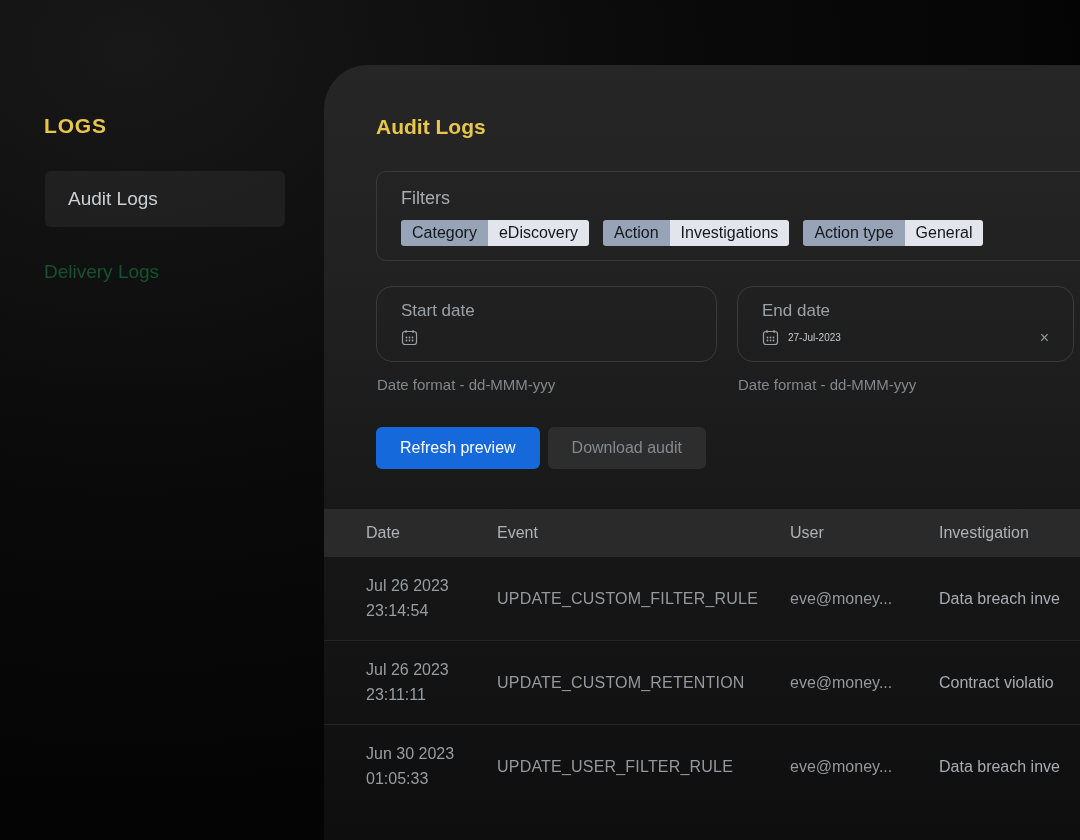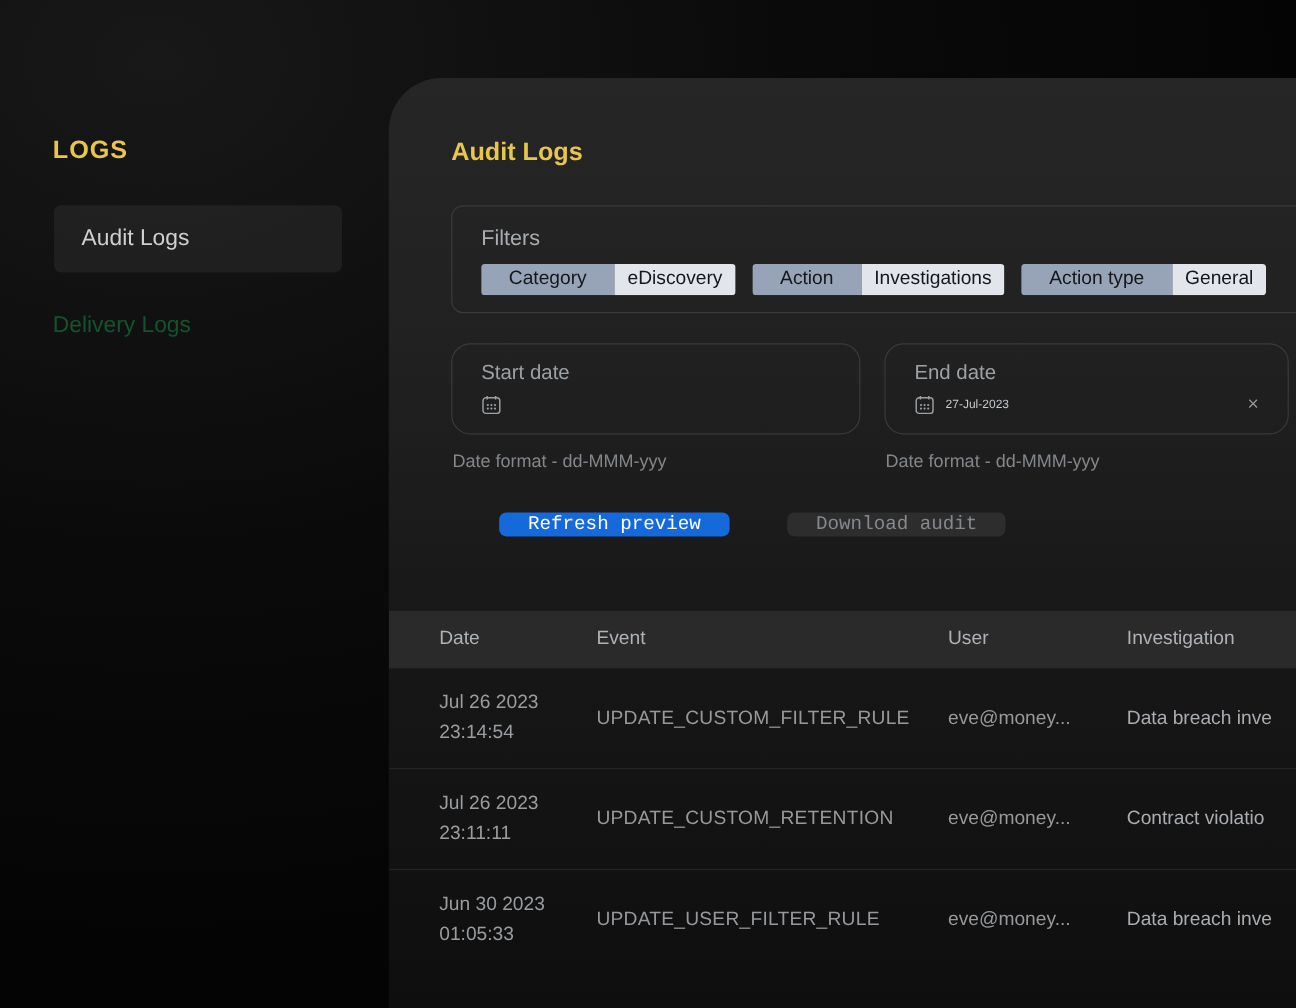--- a/index.html
+++ b/index.html
@@ -46,21 +46,21 @@
 
   
   .filters-card {
     position: absolute; left: 52px; top: 106px; width: 798px; height: 90px;
     border: 1px solid #3a3a3a; border-radius: 10px;
     padding: 16px 24px;
   }
   .filters-label { font-size: 18px; color: #a9adb1; }
   .chips { display: flex; gap: 14px; margin-top: 11px; }
   .chip { display: flex; border-radius: 3px; overflow: hidden; font-size: 16px; cursor: pointer; }
-  .chip .chip-key   { background: #97a3b6; color: #14171c; padding: 4px 23px; }
+  .chip .chip-key   { background: #97a3b6; color: #14171c; padding: 4px 11px; }
   .chip .chip-value { background: #e2e5eb; color: #14171c; padding: 4px 11px; }
 
   
   .date-row { position: absolute; left: 52px; top: 221px; display: flex; gap: 20px; }
   .date-col { display: flex; flex-direction: column; }
   .date-box {
     height: 76px; border: 1px solid #3a3a3a; border-radius: 16px;
     padding: 14px 24px; cursor: pointer;
   }
   .date-box.start { width: 341px; }
@@ -71,24 +71,23 @@
   .clear-btn {
     margin-left: auto; font-size: 16px; color: #94989c;
     line-height: 1; cursor: pointer;
   }
   .date-hint { margin-top: 14px; padding-left: 1px; font-size: 15px; color: #83878b; }
   .cal-icon { display: inline-flex; }
 
   
   .btn-row { position: absolute; left: 52px; top: 362px; display: flex; gap: 8px; }
   .btn {
-    height: 20px; padding: 0 24px; border: none; border-radius: 6px;
-    font-family: Liberation Mono, monospace; font-size: 16px; display: flex; align-items: center;
+    height: 42px; padding: 0 24px; border: none; border-radius: 6px;
+    font-family: Liberation Sans, sans-serif; font-size: 16px; display: flex; align-items: center;
     cursor: pointer;
-    margin-left: 40px;
   }
   .btn.primary { background: #1569db; color: #ffffff; }
   .btn.secondary { background: #2d2d2e; color: #85898d; }
 
   
   .table { position: absolute; left: 0; top: 444px; width: 930px; }
   .trow {
     display: grid;
     grid-template-columns: 131px 293px 149px 315px;
     padding-left: 42px;

